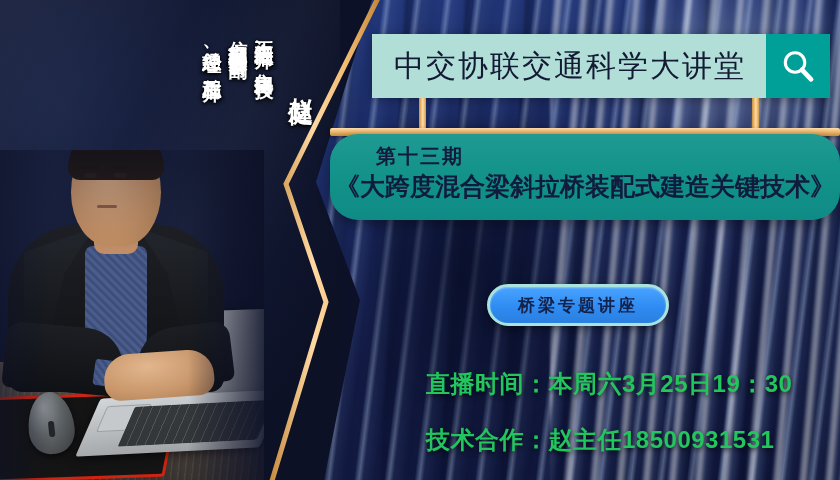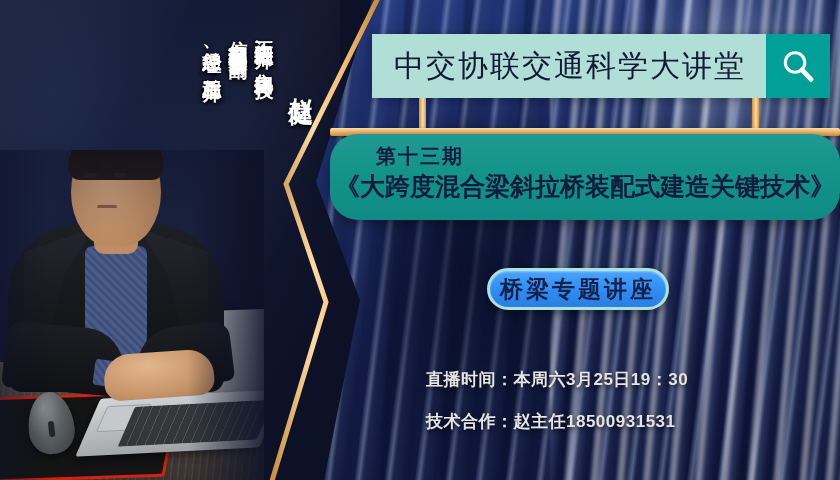--- a/index.html
+++ b/index.html
@@ -273,38 +273,38 @@
     color:#111b3d;
   }
   .teal-banner .subject{
     font-size:25px; font-weight:bold; letter-spacing:0px;
     text-align:center;
     color:#111b3d; white-space:nowrap;
   }
 
   
   .pill{
-    position:absolute; left:487px; top:268px; width:182px; height:42px;
+    position:absolute; left:487px; top:284px; width:182px; height:42px;
     border-radius:21px;
     background:linear-gradient(180deg,#49a3ff 0%, #2f8cf2 55%, #2a7fe0 100%);
     border:3px solid #a9e3e0;
     display:flex; align-items:center; justify-content:center;
-    color:#14224a; font-size:23px; font-weight:bold; letter-spacing:3px;
+    color:#14224a; font-size:17px; font-weight:bold; letter-spacing:3px;
     box-shadow:0 3px 8px rgba(0,0,0,.45), inset 0 1px 2px rgba(255,255,255,.4);
   }
 
   
   .info{
-    position:absolute; left:426px; color:#e5e5e5;
-    font-size:17px; font-weight:bold; letter-spacing:0.5px;
+    position:absolute; left:426px; color:#22c55e;
+    font-size:24px; font-weight:bold; letter-spacing:0.5px;
     text-shadow:0 2px 5px rgba(0,0,0,.7);
     white-space:nowrap;
   }
   .info1{ top:368px; }
-  .info2{ top:410px; }
+  .info2{ top:424px; }
 </style>
 </head>
 <body>
 
 <div id="poster">
 
   <div class="left-panel">
     <div class="sheen"></div>
 
     <div class="photo">

